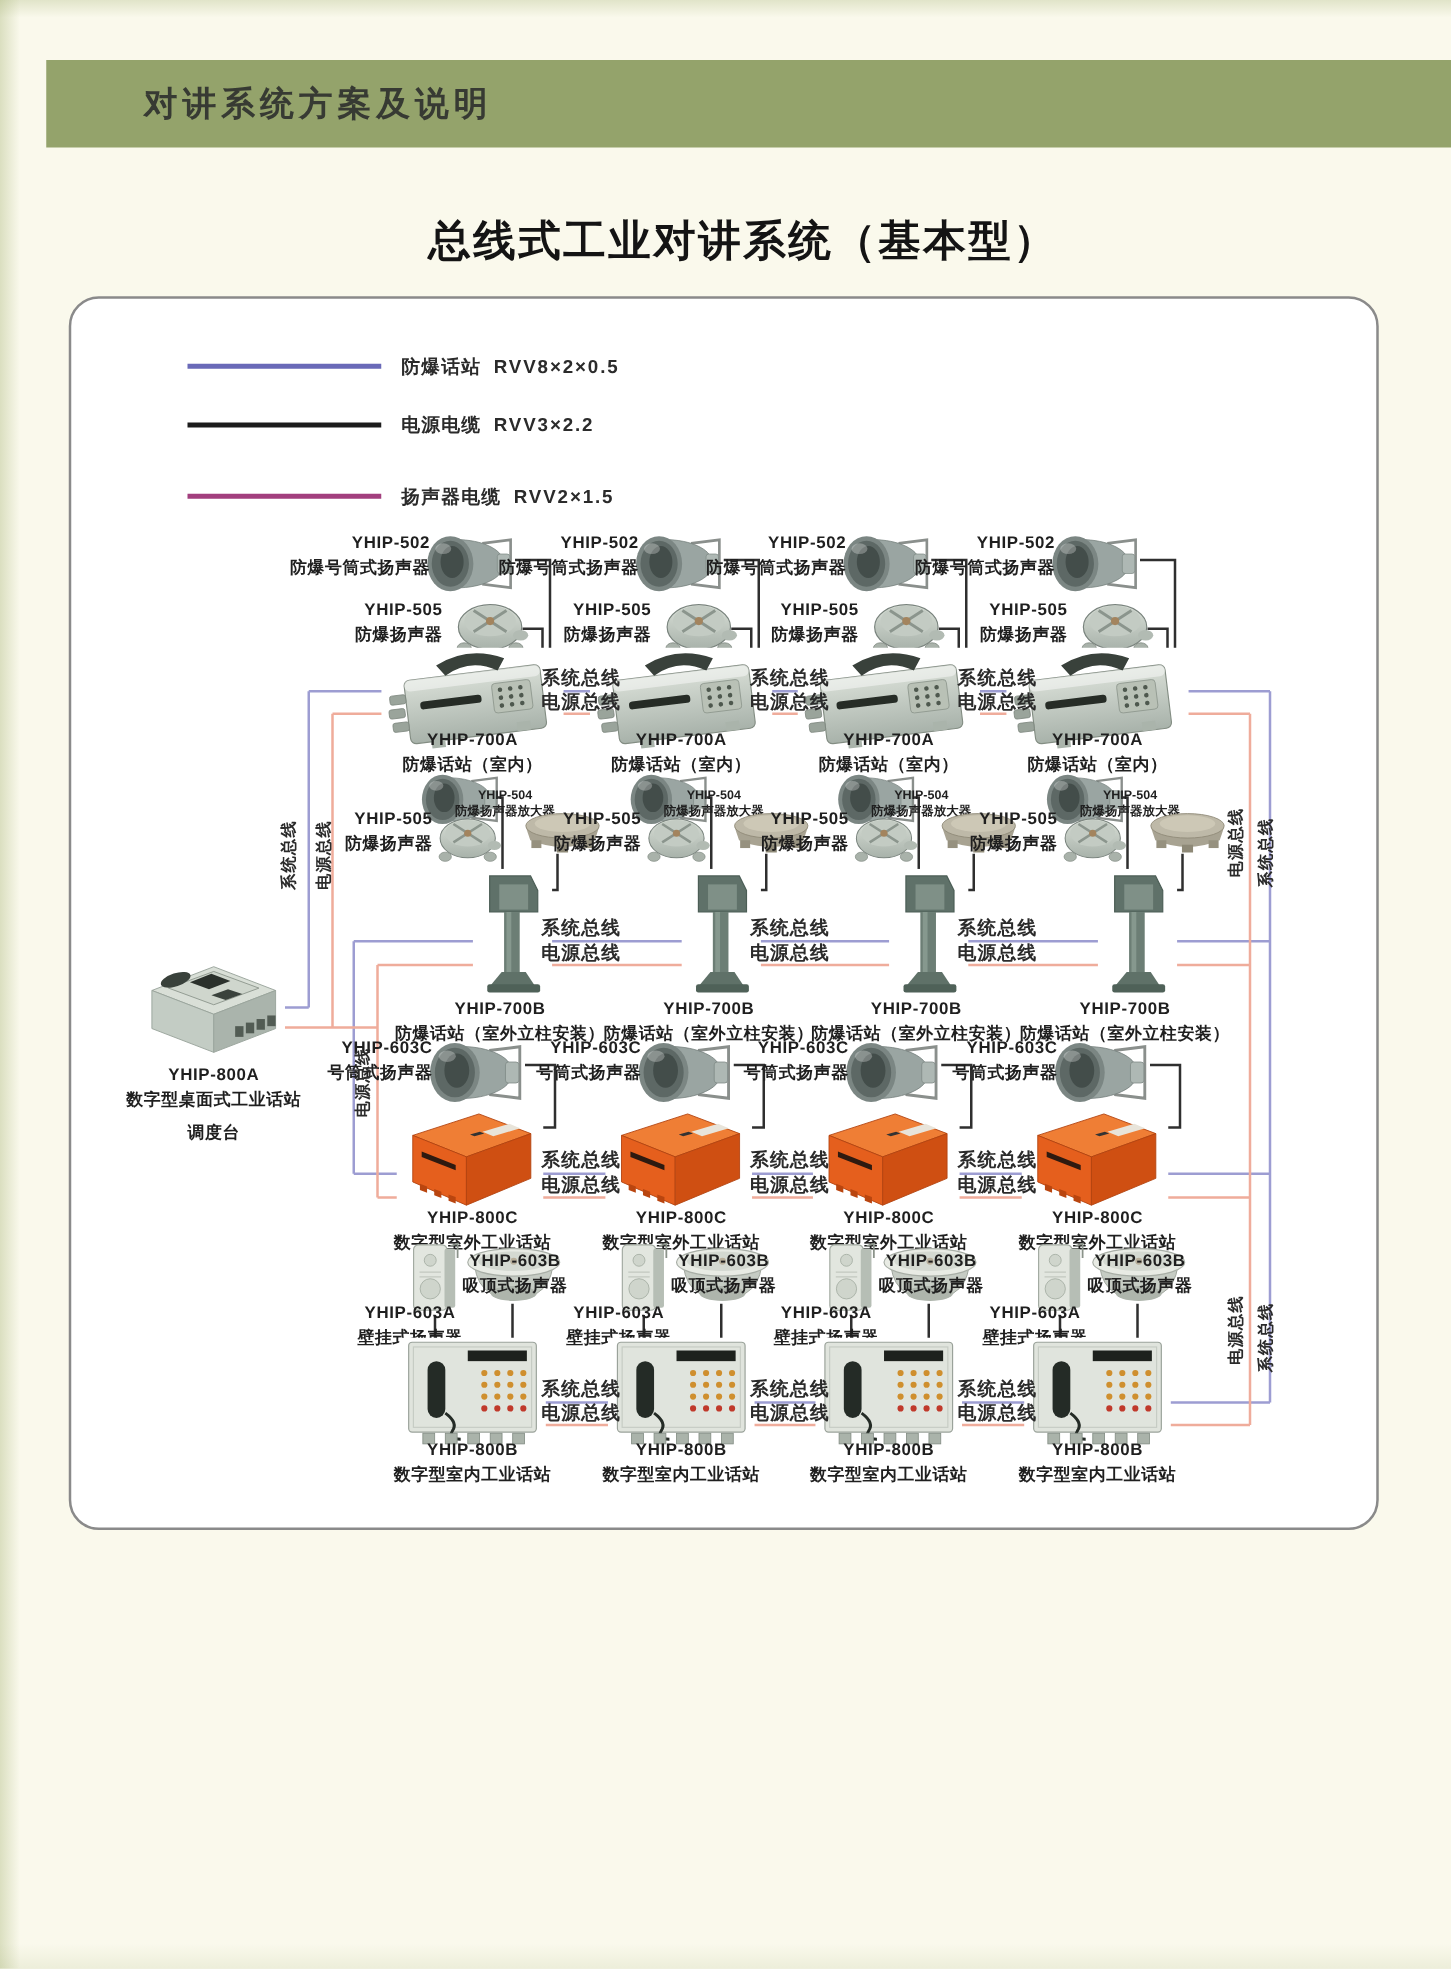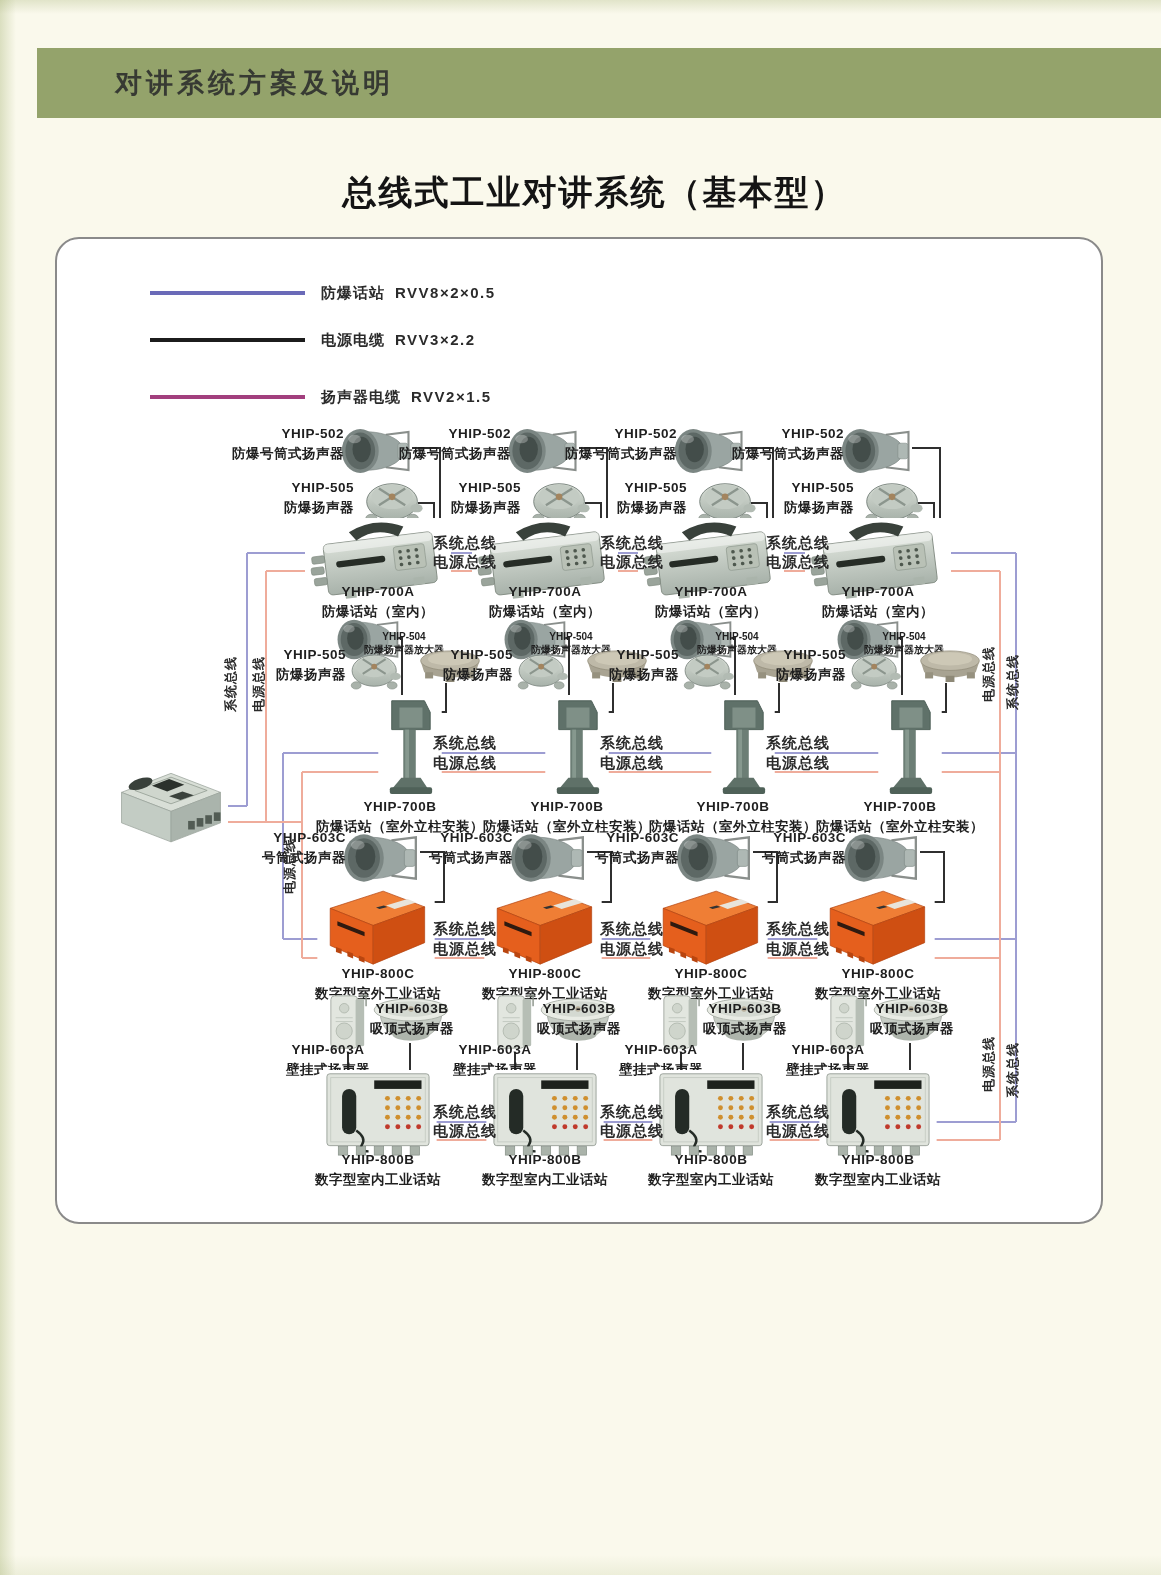--- a/index.html
+++ b/index.html
@@ -203,20 +203,25 @@
     <span class="legend-text"><span>扬声器电缆</span><span class="spec">RVV2×1.5</span></span>
   </div>
 
   <svg id="wires" width="1161" height="1575">
       <path d="M412 448 H440 V545 H424 M418 503 H434 V540 M372 638 H402 V714 M446 683 V712 H402 M420 852 H444 V902 H428 M348 1052 V1072 M410 1043 V1072 M579 448 H607 V545 H591 M585 503 H601 V540 M539 638 H569 V714 M613 683 V712 H569 M587 852 H611 V902 H595 M515 1052 V1072 M577 1043 V1072 M745 448 H773 V545 H757 M751 503 H767 V540 M705 638 H735 V714 M779 683 V712 H735 M753 852 H777 V902 H761 M681 1052 V1072 M743 1043 V1072 M912 448 H940 V545 H924 M918 503 H934 V540 M872 638 H902 V714 M946 683 V712 H902 M920 852 H944 V902 H928 M848 1052 V1072 M910 1043 V1072 " fill="none" stroke="#2f2f2f" stroke-width="2"></path>
     </svg>
 
   <svg class="dev" style="left:112px;top:754px;width:118px;height:92px">
       <use href="#sym-800a"></use>
     </svg>
+  <div class="dlabel" style="left:76px;top:850px;width:190px;text-align:center">
+    <div>YHIP-800A</div>
+    <div>数字型桌面式工业话站</div>
+    <div style="margin-top:6px">调度台</div>
+  </div>
 
 <div class="busline" style="position: absolute; left: 247px; top: 552px; width: 769px; height: 2px; background: rgb(157, 157, 210);"></div>
     <div class="busline" style="position: absolute; left: 266px; top: 570px; width: 734px; height: 2px; background: rgb(239, 172, 155);"></div>
     <div class="busline" style="position: absolute; left: 283px; top: 752px; width: 733px; height: 2px; background: rgb(157, 157, 210);"></div>
     <div class="busline" style="position: absolute; left: 302px; top: 771px; width: 698px; height: 2px; background: rgb(239, 172, 155);"></div>
     <div class="busline" style="position: absolute; left: 283px; top: 938px; width: 733px; height: 2px; background: rgb(157, 157, 210);"></div>
     <div class="busline" style="position: absolute; left: 302px; top: 957px; width: 698px; height: 2px; background: rgb(239, 172, 155);"></div>
     <div class="busline" style="position: absolute; left: 385px; top: 1121px; width: 631px; height: 2px; background: rgb(157, 157, 210);"></div>
     <div class="busline" style="position: absolute; left: 385px; top: 1139px; width: 615px; height: 2px; background: rgb(239, 172, 155);"></div>
     <div class="busline" style="position: absolute; left: 1015px; top: 553px; width: 2px; height: 569px; background: rgb(157, 157, 210);"></div>

